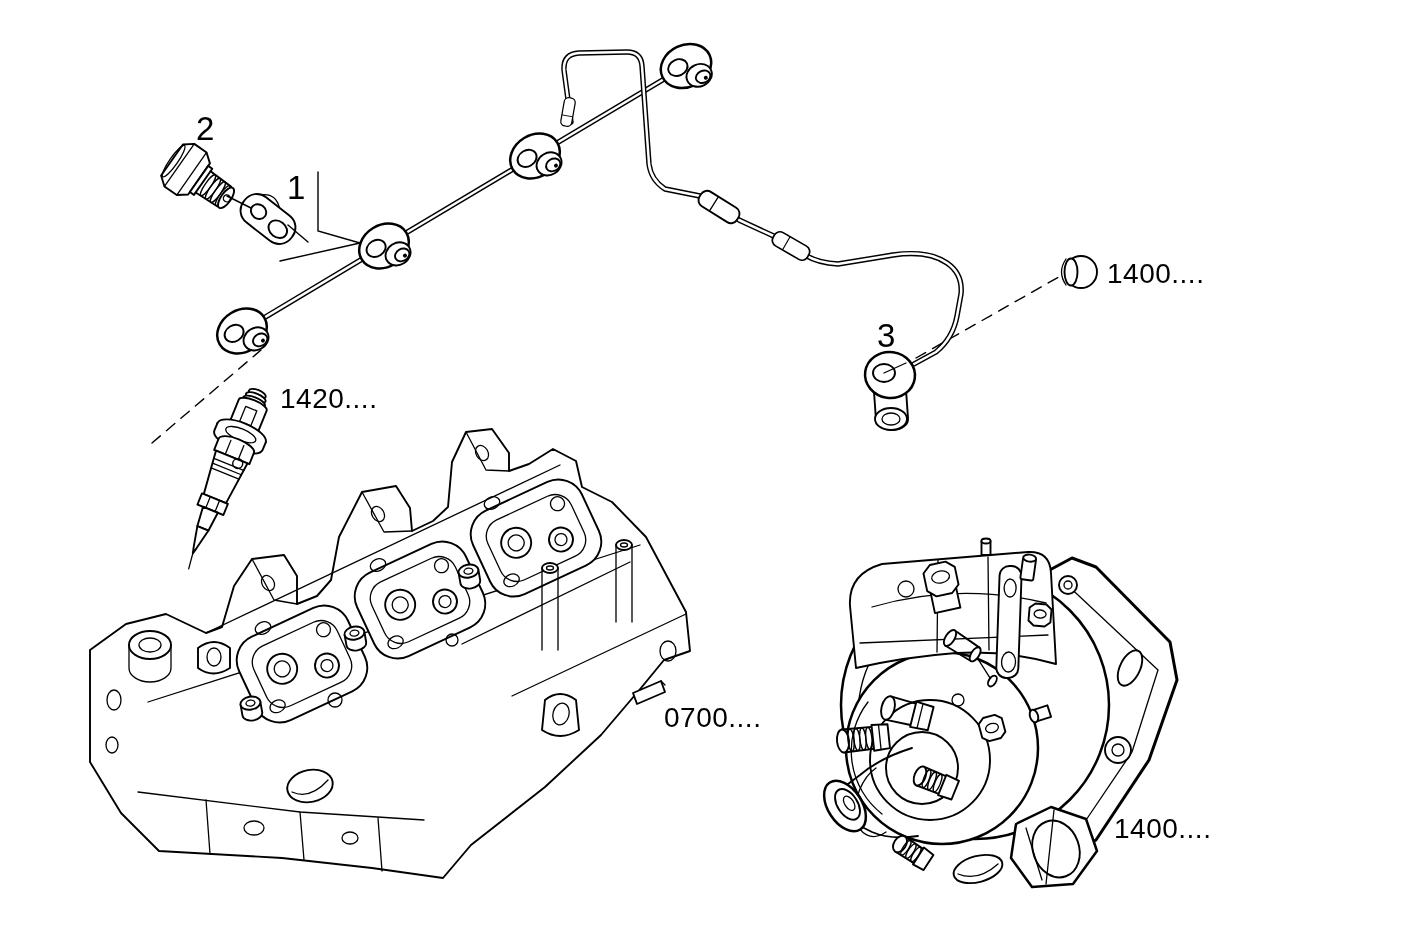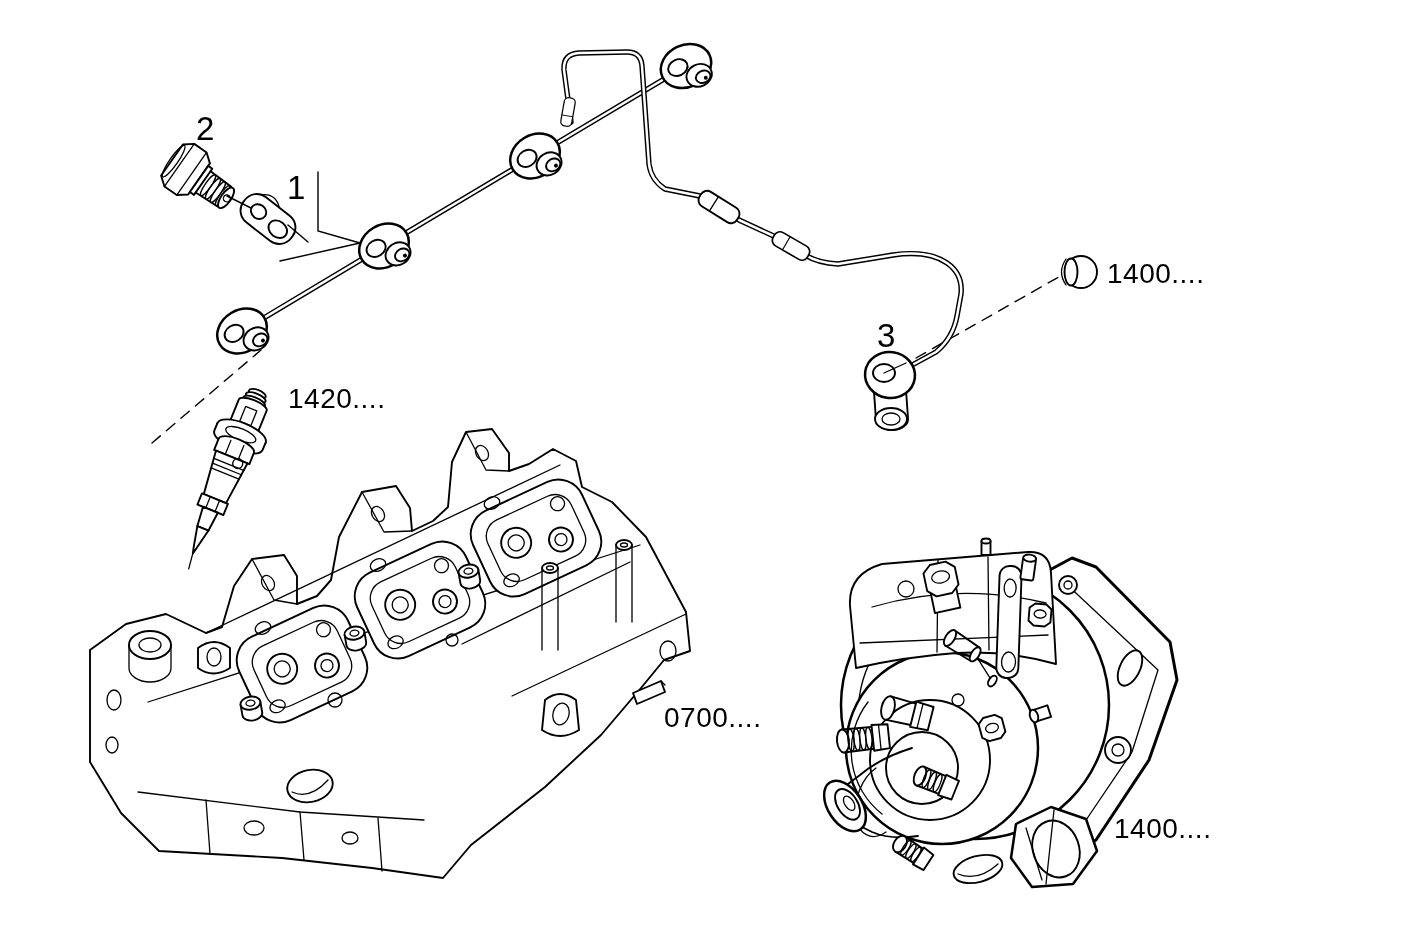--- a/index.html
+++ b/index.html
@@ -333,16 +333,16 @@
     <path class="thin" d="M 288 225 L 308 242"></path>
     <path class="thin" d="M 318 172 L 318 231 L 360 243"></path>
     <path class="thin" d="M 280 261 L 360 243"></path>
   </g>
 </svg>
 
   <span class="callout num" style="left:196px;top:112px">2</span>
   <span class="callout num" style="left:287px;top:171px">1</span>
   <span class="callout num" style="left:877px;top:319px">3</span>
   <span class="callout ref" style="left:1107px;top:260px">1400....</span>
-  <span class="callout ref" style="left:288px;top:385px">1420....</span>
+  <span class="callout ref" style="left:280px;top:385px">1420....</span>
   <span class="callout ref" style="left:664px;top:704px">0700....</span>
   <span class="callout ref" style="left:1114px;top:815px">1400....</span>
 </div>
 
 </body></html>

